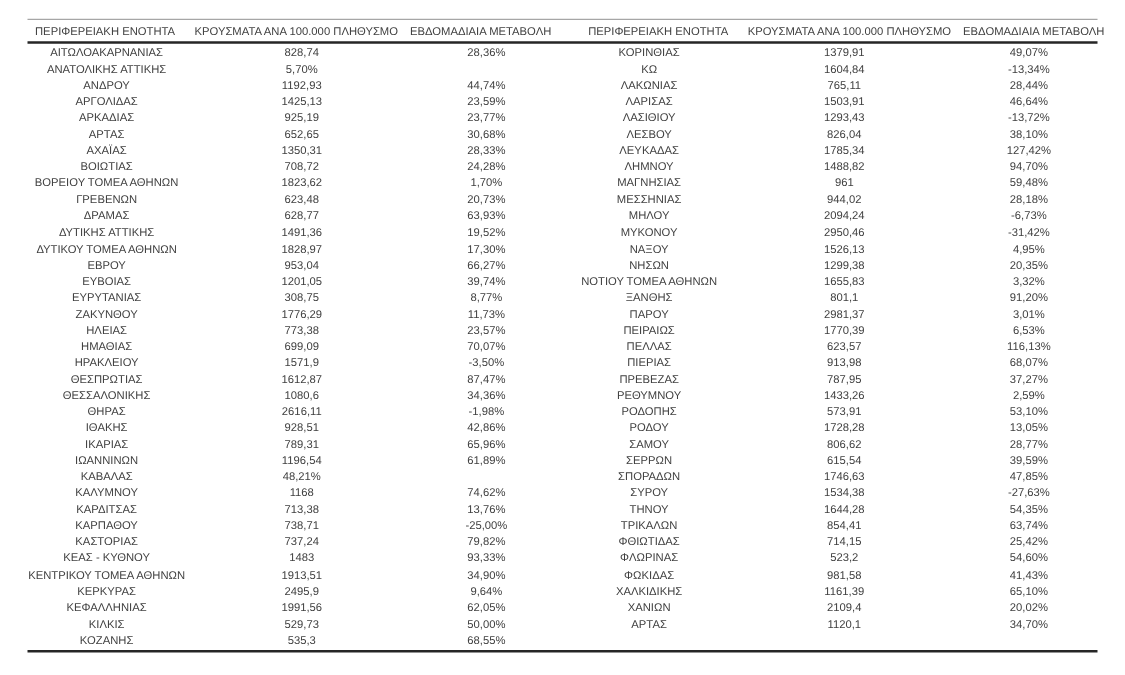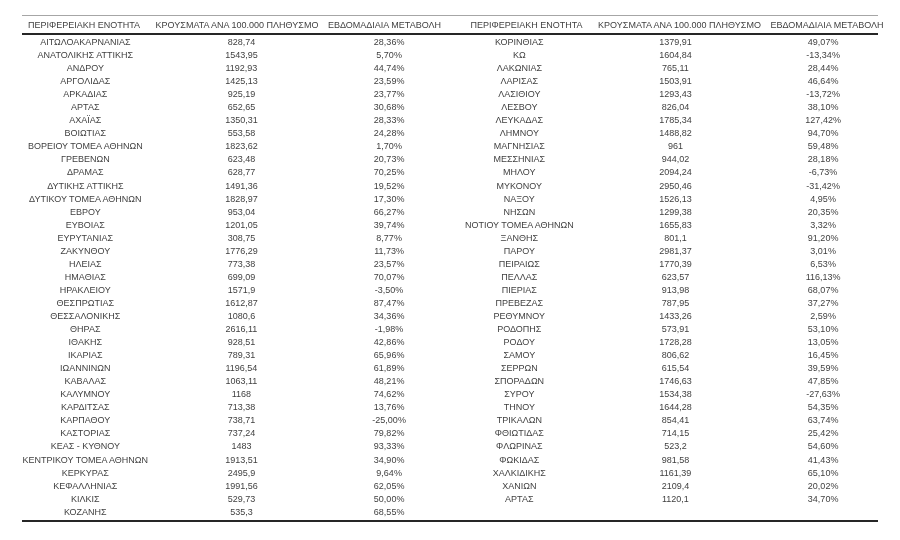--- a/index.html
+++ b/index.html
@@ -58,21 +58,20 @@
   <div class="bodies">
     <div class="tbody" id="tbody-left">
   <div class="tr">
     <div class="td region">ΑΙΤΩΛΟΑΚΑΡΝΑΝΙΑΣ</div>
     <div class="td cases">828,74</div>
     <div class="td change">28,36%</div>
   </div>
 
   <div class="tr">
     <div class="td region">ΑΝΑΤΟΛΙΚΗΣ ΑΤΤΙΚΗΣ</div>
-    <div class="td cases">1543,95</div>
     <div class="td change">5,70%</div>
   </div>
 
   <div class="tr">
     <div class="td region">ΑΝΔΡΟΥ</div>
     <div class="td cases">1192,93</div>
     <div class="td change">44,74%</div>
   </div>
 
   <div class="tr">
@@ -94,40 +93,40 @@
   </div>
 
   <div class="tr">
     <div class="td region">ΑΧΑΪΑΣ</div>
     <div class="td cases">1350,31</div>
     <div class="td change">28,33%</div>
   </div>
 
   <div class="tr">
     <div class="td region">ΒΟΙΩΤΙΑΣ</div>
-    <div class="td cases">553,58</div>
+    <div class="td cases">708,72</div>
     <div class="td change">24,28%</div>
   </div>
 
   <div class="tr">
     <div class="td region">ΒΟΡΕΙΟΥ ΤΟΜΕΑ ΑΘΗΝΩΝ</div>
     <div class="td cases">1823,62</div>
     <div class="td change">1,70%</div>
   </div>
 
   <div class="tr">
     <div class="td region">ΓΡΕΒΕΝΩΝ</div>
     <div class="td cases">623,48</div>
     <div class="td change">20,73%</div>
   </div>
 
   <div class="tr">
     <div class="td region">ΔΡΑΜΑΣ</div>
     <div class="td cases">628,77</div>
-    <div class="td change">70,25%</div>
+    <div class="td change">63,93%</div>
   </div>
 
   <div class="tr">
     <div class="td region">ΔΥΤΙΚΗΣ ΑΤΤΙΚΗΣ</div>
     <div class="td cases">1491,36</div>
     <div class="td change">19,52%</div>
   </div>
 
   <div class="tr">
     <div class="td region">ΔΥΤΙΚΟΥ ΤΟΜΕΑ ΑΘΗΝΩΝ</div>
@@ -209,21 +208,20 @@
   </div>
 
   <div class="tr">
     <div class="td region">ΙΩΑΝΝΙΝΩΝ</div>
     <div class="td cases">1196,54</div>
     <div class="td change">61,89%</div>
   </div>
 
   <div class="tr">
     <div class="td region">ΚΑΒΑΛΑΣ</div>
-    <div class="td cases">1063,11</div>
     <div class="td change">48,21%</div>
   </div>
 
   <div class="tr">
     <div class="td region">ΚΑΛΥΜΝΟΥ</div>
     <div class="td cases">1168</div>
     <div class="td change">74,62%</div>
   </div>
 
   <div class="tr">
@@ -421,21 +419,21 @@
 
   <div class="tr">
     <div class="td region">ΡΟΔΟΥ</div>
     <div class="td cases">1728,28</div>
     <div class="td change">13,05%</div>
   </div>
 
   <div class="tr">
     <div class="td region">ΣΑΜΟΥ</div>
     <div class="td cases">806,62</div>
-    <div class="td change">16,45%</div>
+    <div class="td change">28,77%</div>
   </div>
 
   <div class="tr">
     <div class="td region">ΣΕΡΡΩΝ</div>
     <div class="td cases">615,54</div>
     <div class="td change">39,59%</div>
   </div>
 
   <div class="tr">
     <div class="td region">ΣΠΟΡΑΔΩΝ</div>

